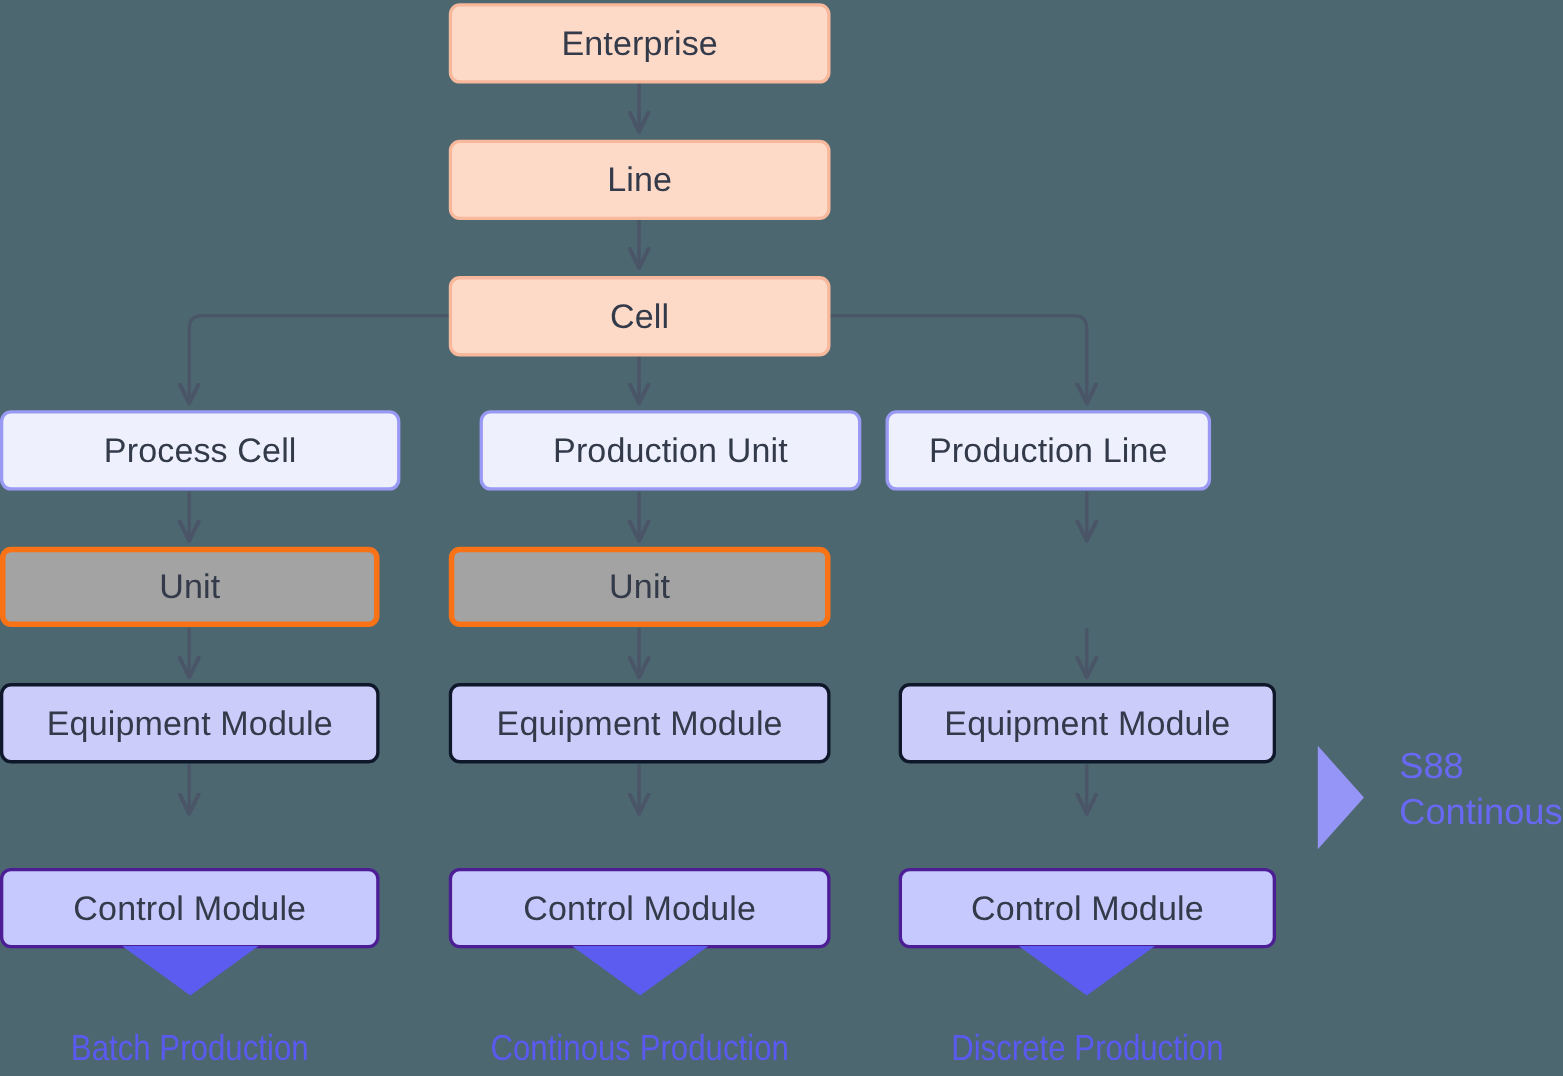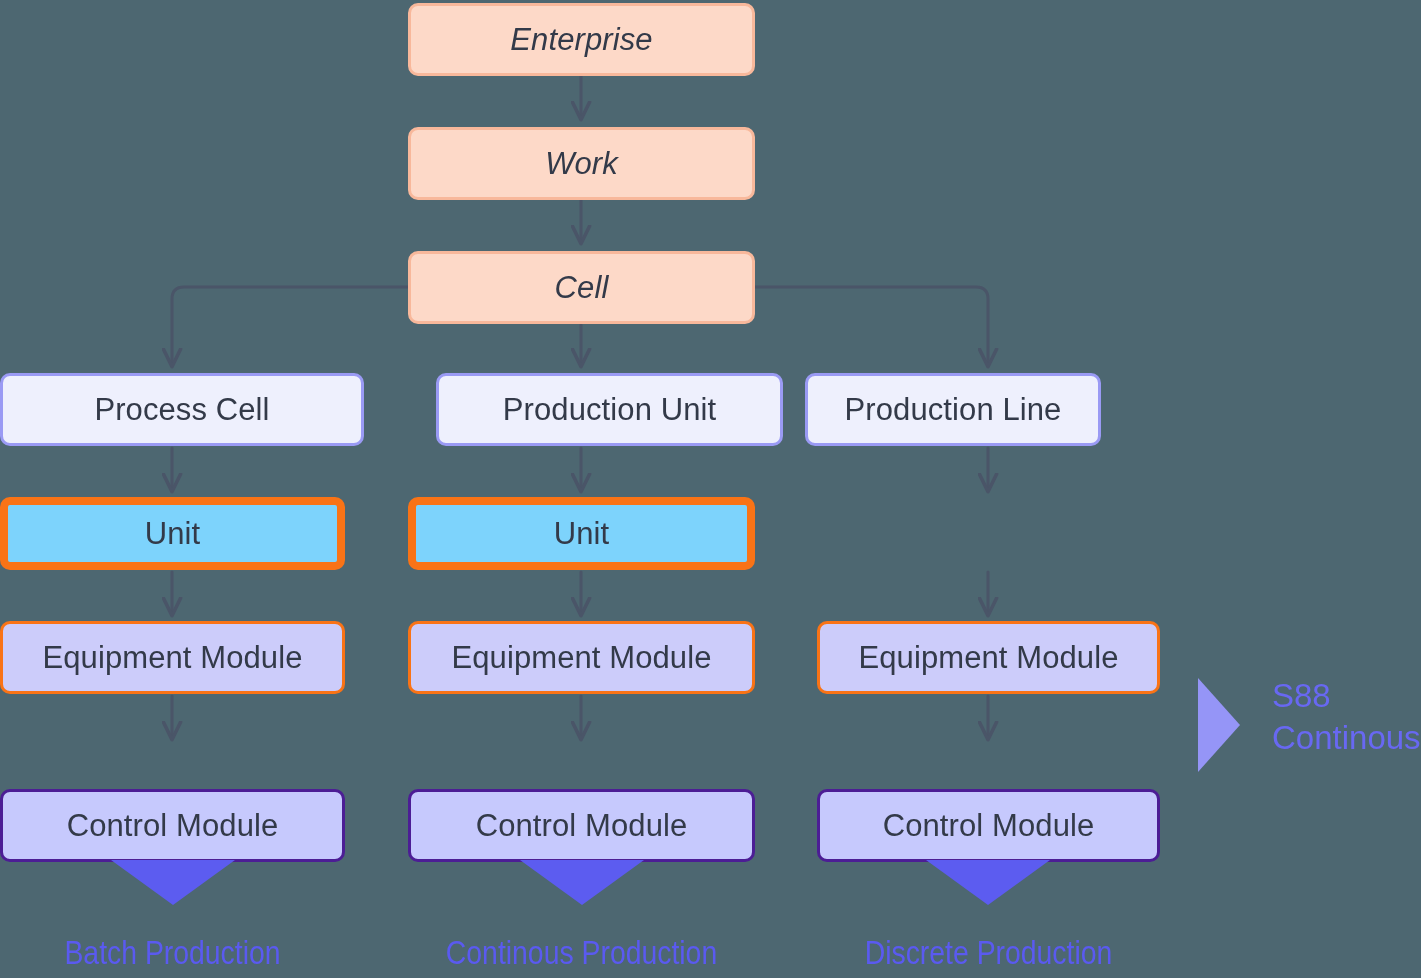--- a/index.html
+++ b/index.html
@@ -37,33 +37,32 @@
     color: #333a49;
     font-size: 31px;
     font-weight: 400;
     letter-spacing: 0.1px;
     line-height: 1;
     z-index: 3;
   }
   .node.orange {
     background: #fdd9c8;
     border: 3px solid #f8b89b;
-    font-style: italic;
   }
   .node.lvl1 {
     background: #eef0fd;
     border: 3px solid #9a9af4;
   }
   .node.lvl2 {
-    background: #7dd3fc;
-    border: 8px solid #f97316;
+    background: #a3a3a3;
+    border: 5px solid #f97316;
   }
   .node.lvl3 {
     background: #ccccfa;
-    border: 3px solid #f97316;
+    border: 3px solid #0f172a;
   }
   .node.lvl4 {
     background: #c6c9fd;
     border: 3px solid #4c1d95;
     margin-top: 44px;
   }
   .tri {
     position: absolute;
     width: 0;
     height: 0;
@@ -133,21 +132,21 @@
       <path d="M 988 572 L 988 614" marker-end="url(#ah)"></path>
       <path d="M 988 696 L 988 738" marker-end="url(#ah)"></path>
     </g>
   </svg>
 
   <div class="node orange" style="left:408px; top:3px; width:347px; height:73px;">
     <span>Enterprise</span>
   </div>
 
   <div class="node orange" style="left:408px; top:127px; width:347px; height:73px;">
-    <span>Work</span>
+    <span>Line</span>
   </div>
 
   <div class="node orange" style="left:408px; top:251px; width:347px; height:73px;">
     <span>Cell</span>
   </div>
 
   <div class="node lvl1" style="left:0px; top:373px; width:364px; height:73px;">
     <span>Process Cell</span>
   </div>
   <div class="node lvl2" style="left:0px; top:497px; width:345px; height:73px;">

